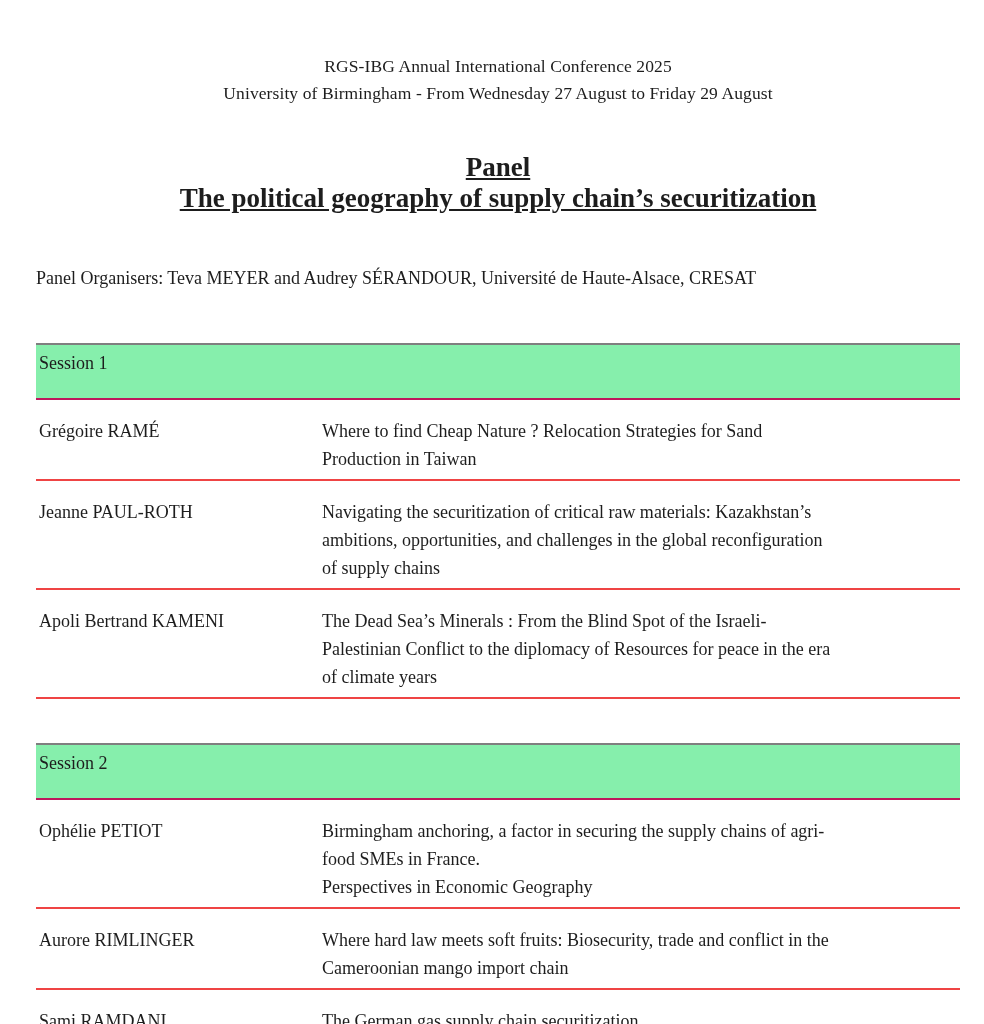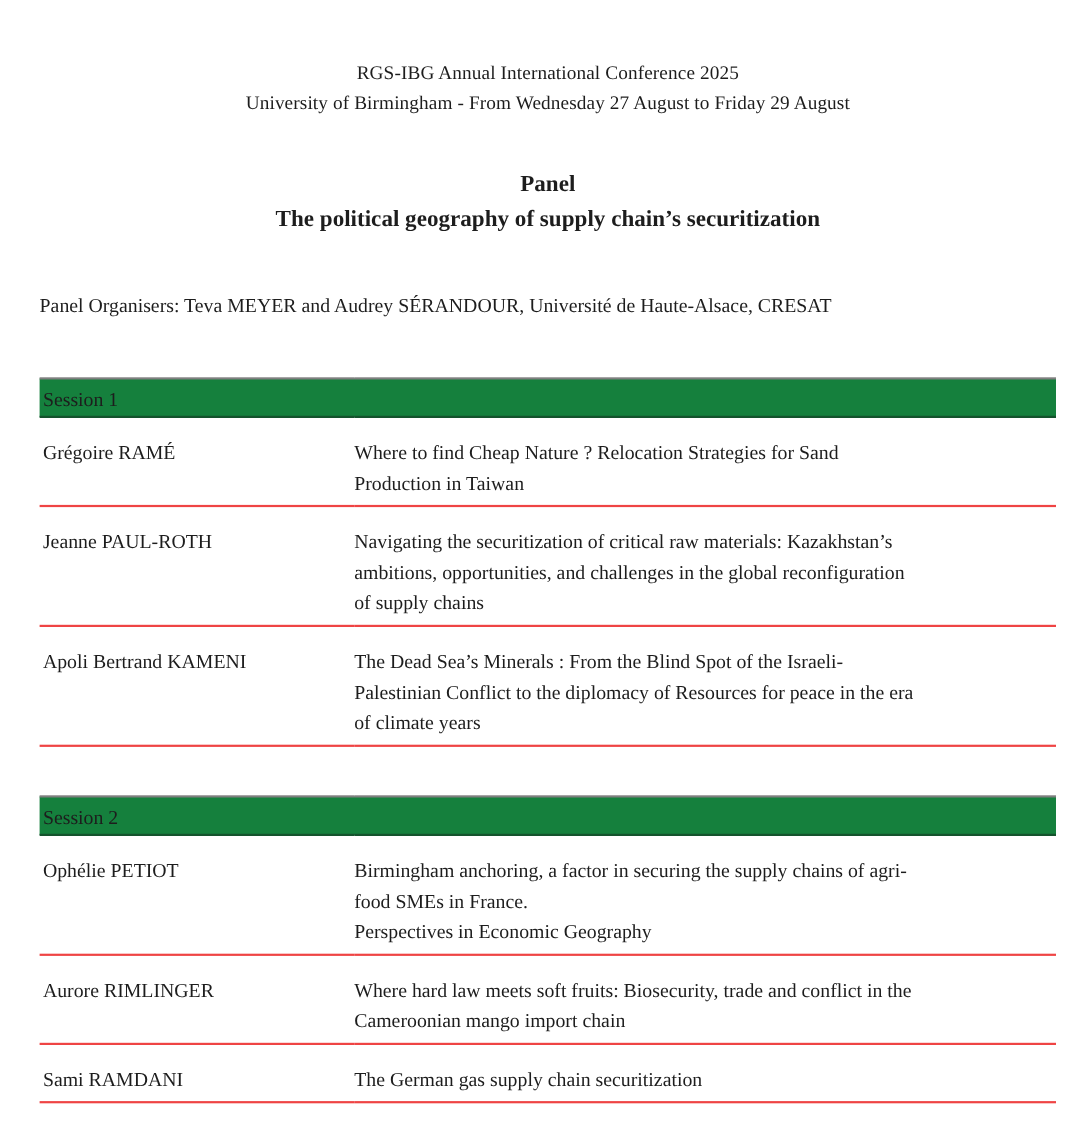--- a/index.html
+++ b/index.html
@@ -19,45 +19,46 @@
   .doc-header {
     text-align: center;
     font-size: 17.5px;
     line-height: 27px;
     letter-spacing: 0.1px;
   }
   .panel-heading {
     margin-top: 45px;
     text-align: center;
     font-weight: bold;
-    font-size: 21px;
+    font-size: 27px;
     line-height: 31px;
+    text-decoration: underline;
   }
   .organisers {
     margin-top: 51px;
     font-size: 18px;
     line-height: 26px;
   }
   table.session-table {
     width: 924px;
     border-collapse: collapse;
     table-layout: fixed;
     font-size: 18px;
   }
   table.session-table.first { margin-top: 52px; }
   table.session-table.second { margin-top: 44px; }
   col.col-name  { width: 286px; }
   col.col-title { width: 638px; }
   th.session-label-cell {
-    background: #15803d;
+    background: #86efac;
     border-top: 2px solid #7f7f7f;
-    border-bottom: 2px solid #14532d;
+    border-bottom: 2px solid #be185d;
     font-weight: normal;
     text-align: left;
-    padding: 5px 6px 2px 3px;
+    padding: 5px 6px 22px 3px;
     line-height: 26px;
   }
   td {
     vertical-align: top;
     border-bottom: 2px solid #ef4444;
     padding: 17px 4px 6px 0;
     line-height: 28px;
   }
   td.speaker { padding-left: 3px; }
   td.talk { white-space: pre-line; padding-right: 6px; }

